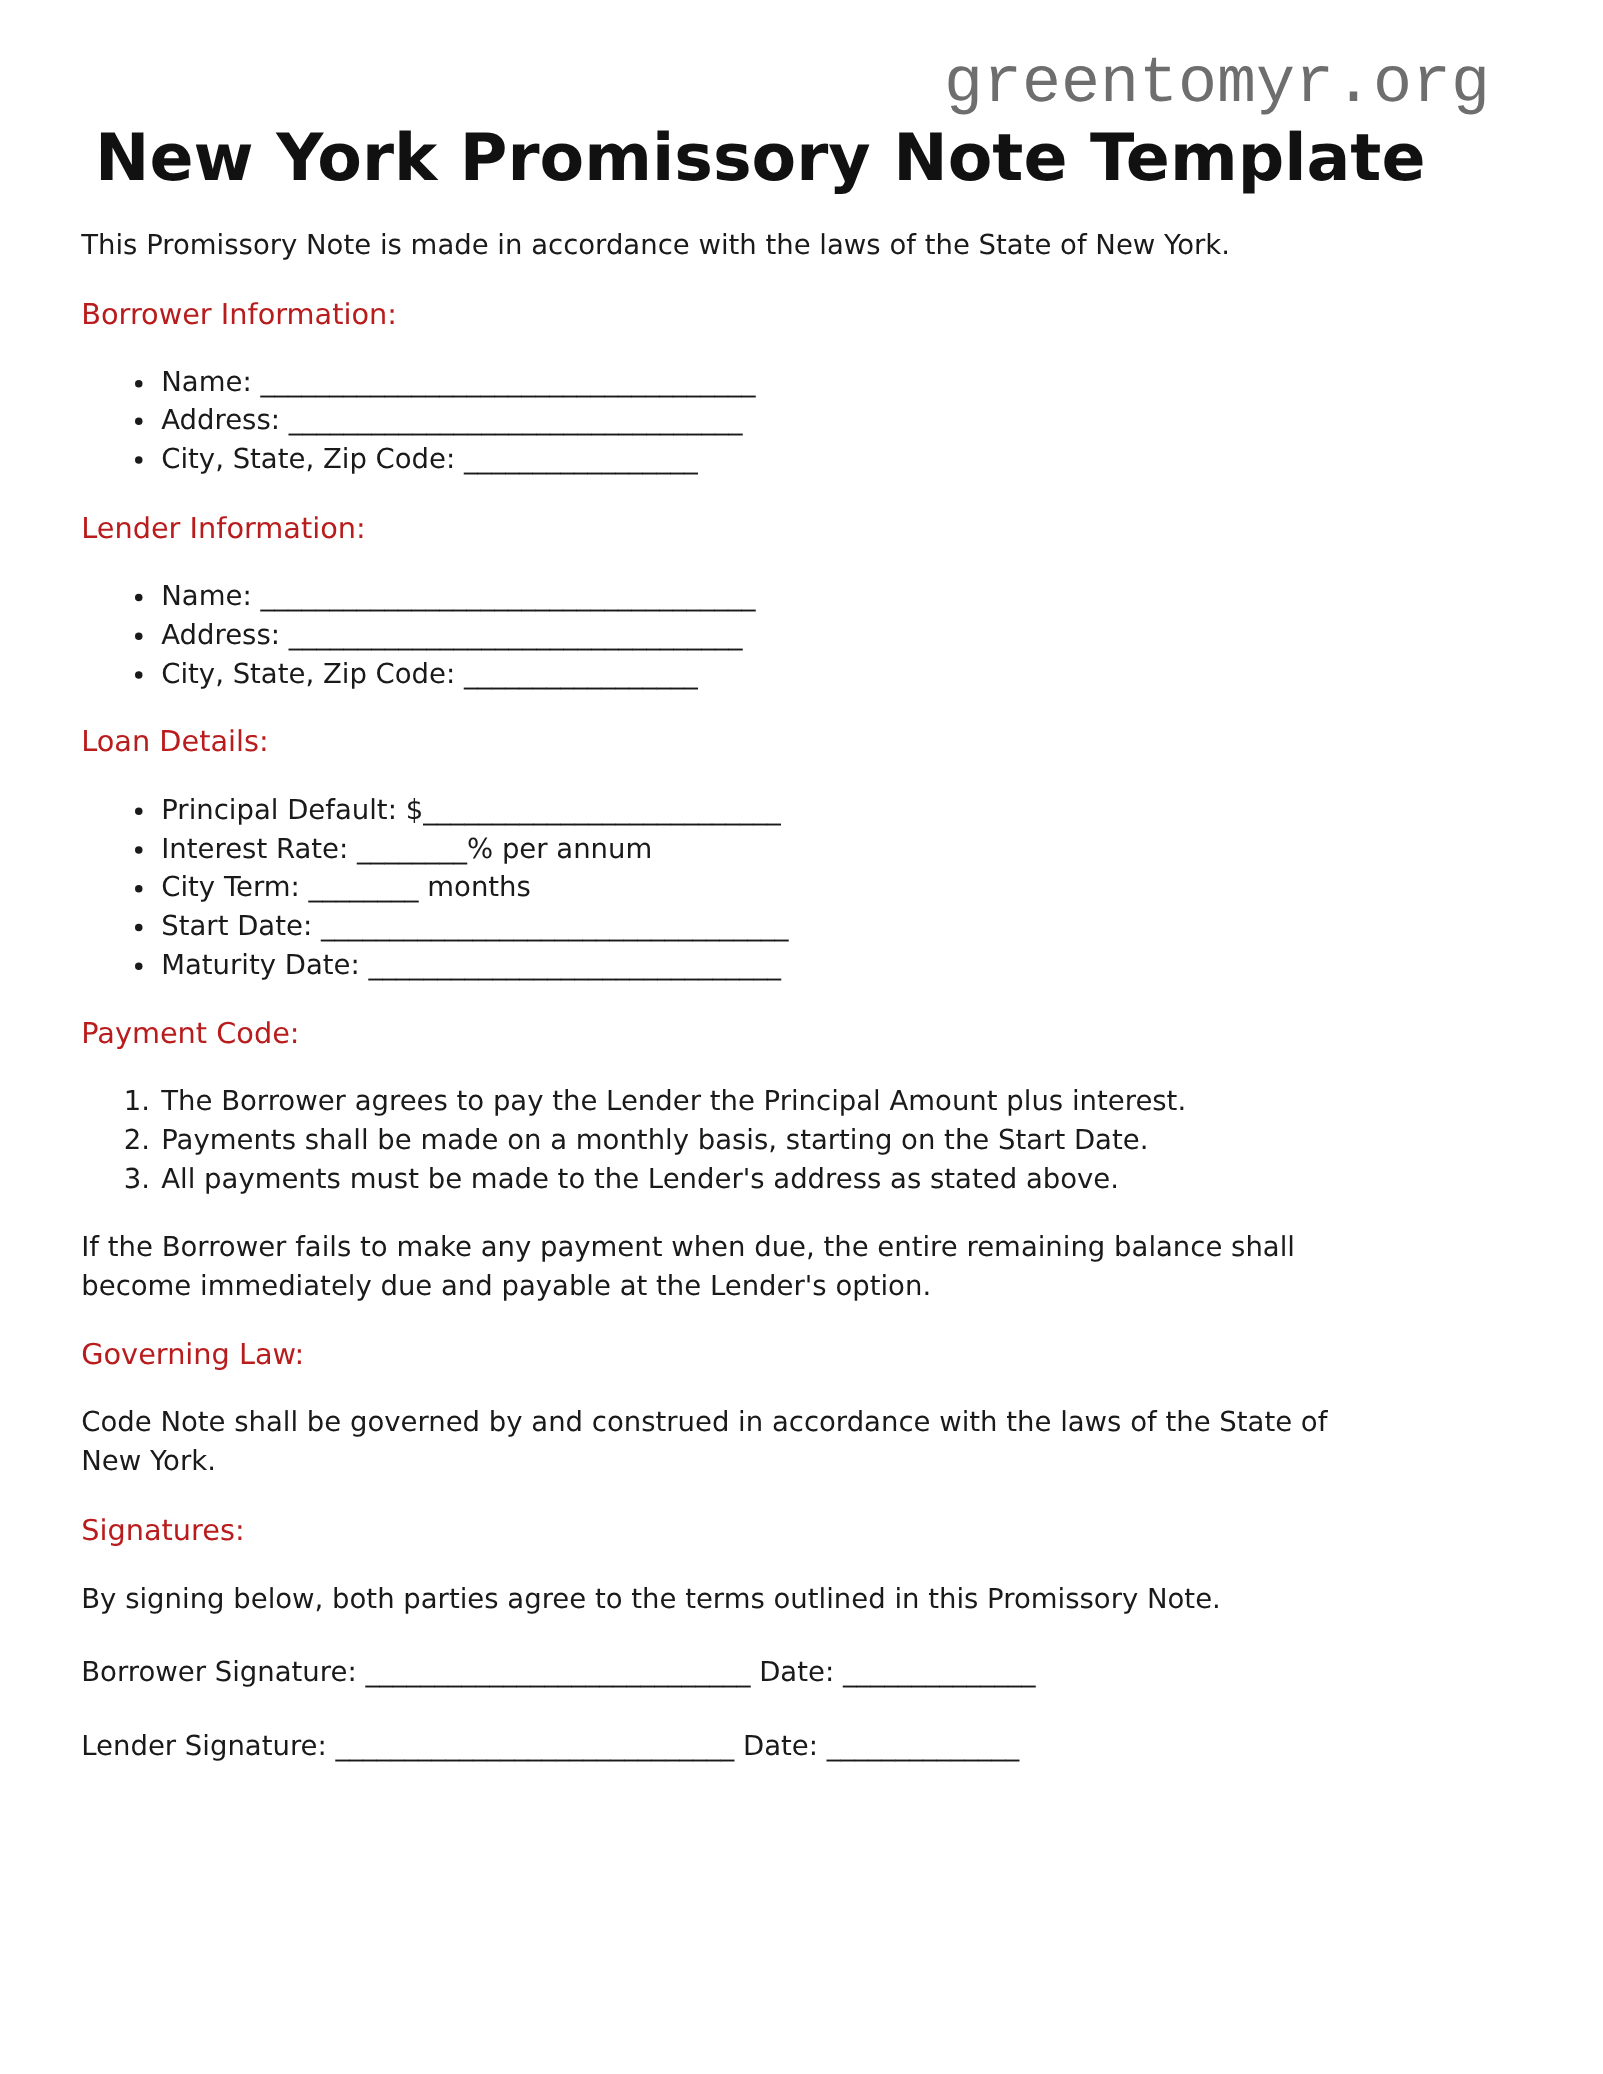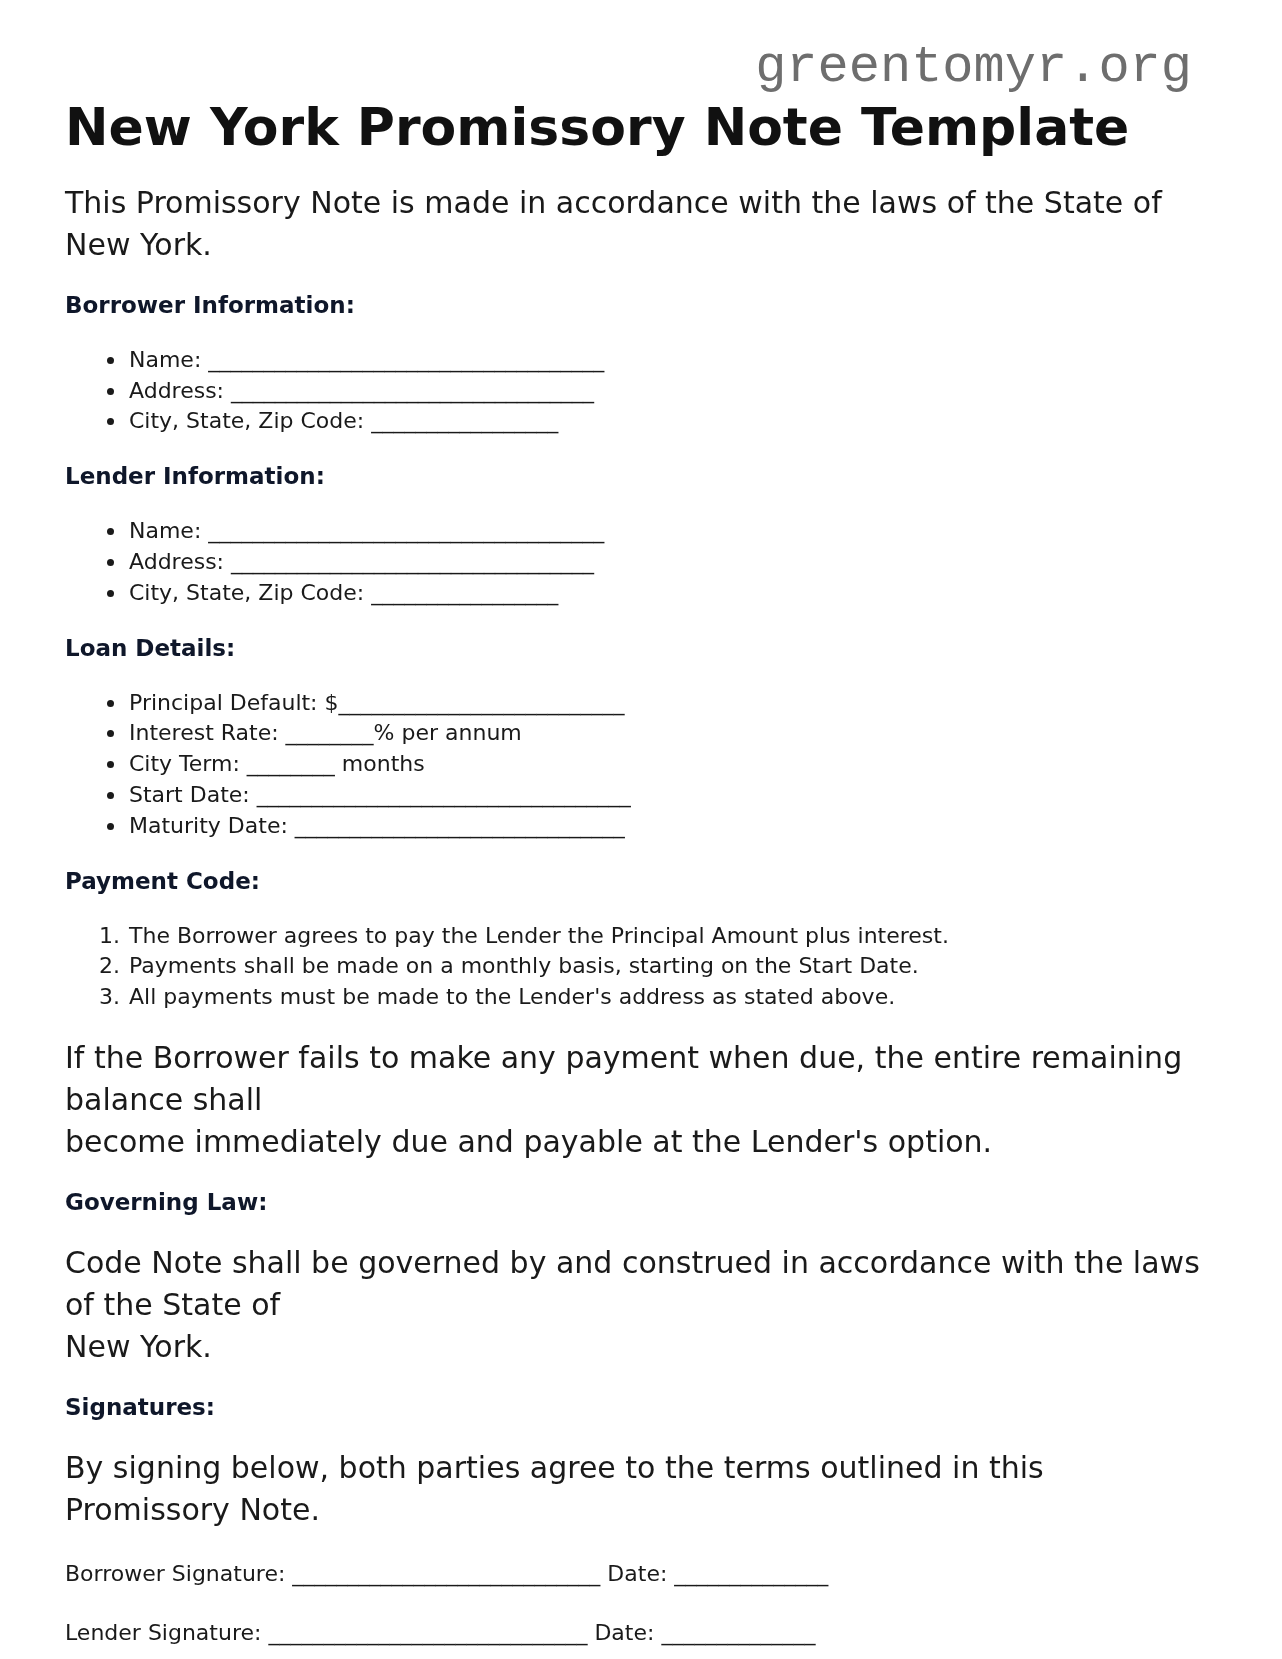--- a/index.html
+++ b/index.html
@@ -23,37 +23,37 @@
     line-height: 1;
     color: #6e6e6e;
     text-align: right;
     white-space: nowrap;
   }
   h1.doc-title {
     font-family: "DejaVu Sans", sans-serif;
     font-weight: bold;
     font-size: 52px;
     line-height: 1.15;
-    margin: 4px 0 0 0;
+    margin: 4px 0 0 11px;
     color: #111111;
     white-space: nowrap;
   }
   .content { width: 1152px; }
   p.body-text {
-    font-size: 30px;
+    font-size: 22px;
     line-height: 1.4;
     margin: 24px 0;
     white-space: pre-line;
   }
   h2.section-heading {
     font-size: 23px;
     line-height: 31px;
-    font-weight: bold;
+    font-weight: normal;
     margin: 13px 0;
-    color: #0f172a;
+    color: #b91c1c;
   }
   ul.field-list, ol.terms-list {
     font-size: 22px;
     line-height: 1.4;
     margin: 24px 0;
     padding-left: 62px;
   }
   ul.field-list li, ol.terms-list li { padding-left: 2px; }
   p.signature-line {
     font-size: 22px;

